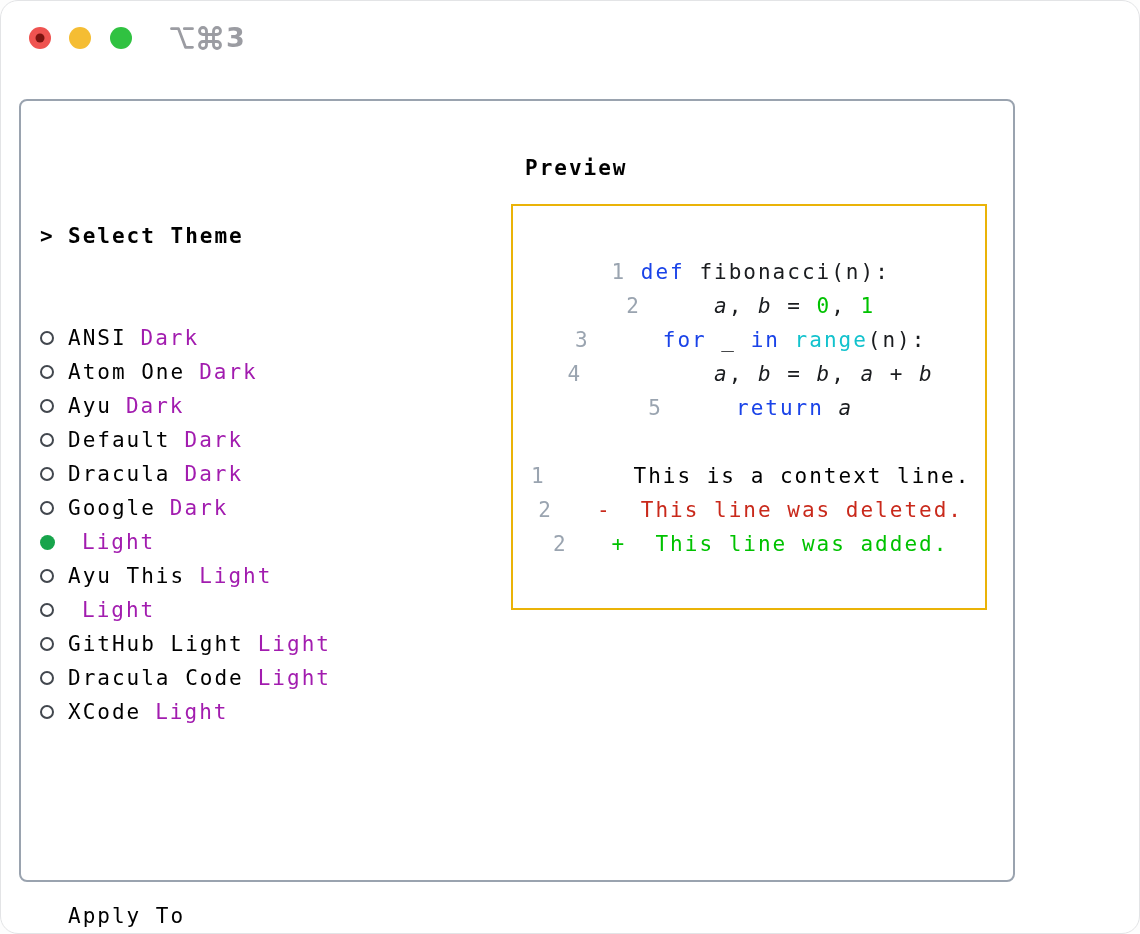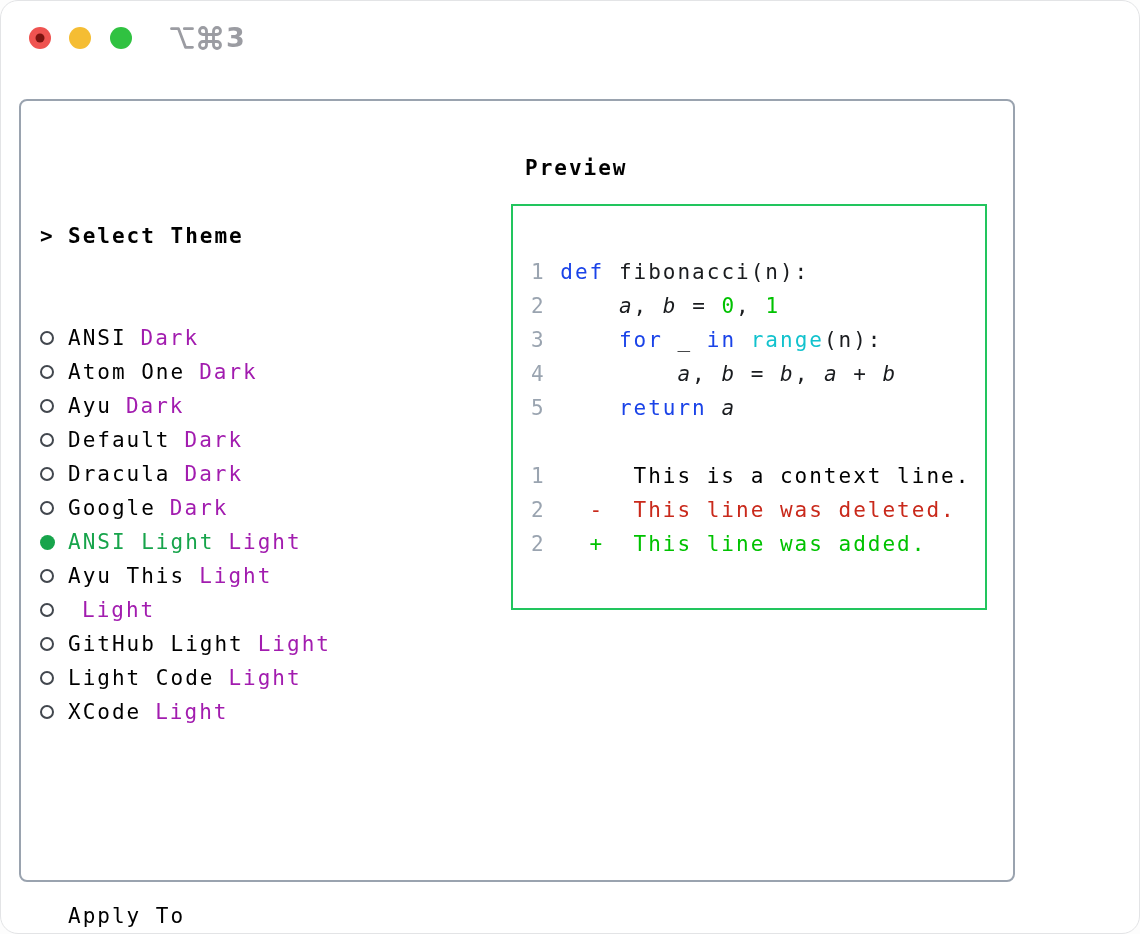--- a/index.html
+++ b/index.html
@@ -56,21 +56,21 @@
   .row.header-row .name { font-weight:bold; color:#000;text-align:center; }
   .row.section-label .name { color:#000; }
 
   
   .preview-title {
     position:absolute; left:482px; top:50px; height:34px; line-height:34px;
     font-size:21px; letter-spacing:2px; font-weight:bold; color:#000;margin-left:22px;
   }
   .preview-box {
     position:absolute; left:490px; top:103px; width:476px; height:406px;
-    border:2px solid #22c55e; background:#ffffff;
+    border:2px solid #eab308; background:#ffffff;text-align:center;
   }
   .code {
     position:absolute; left:18px; top:49px;
     font-size:21px; letter-spacing:2px; line-height:34px; white-space:pre;
   }
   .code-line { height:34px; }
   .seg-lineno  { color:#9aa4b0; }
   .seg-plain   { color:#1a1c1f; }
   .seg-kw      { color:#1a43e8; }
   .seg-num     { color:#00c200; }
@@ -132,36 +132,35 @@
   </div><div class="row">
     <span class="marker"><span class="radio"></span></span>
     <span class="name">Dracula</span>
     <span class="variant">Dark</span>
   </div><div class="row">
     <span class="marker"><span class="radio"></span></span>
     <span class="name">Google</span>
     <span class="variant">Dark</span>
   </div><div class="row selected">
     <span class="marker"><span class="radio on"></span></span>
-    <span class="name">ANSI Light</span>
     <span class="variant">Light</span>
   </div><div class="row">
     <span class="marker"><span class="radio"></span></span>
     <span class="name">Ayu This</span>
     <span class="variant">Light</span>
   </div><div class="row">
     <span class="marker"><span class="radio"></span></span>
     <span class="variant">Light</span>
   </div><div class="row">
     <span class="marker"><span class="radio"></span></span>
     <span class="name">GitHub Light</span>
     <span class="variant">Light</span>
   </div><div class="row">
     <span class="marker"><span class="radio"></span></span>
-    <span class="name">Light Code</span>
+    <span class="name">Dracula Code</span>
     <span class="variant">Light</span>
   </div><div class="row">
     <span class="marker"><span class="radio"></span></span>
     <span class="name">XCode</span>
     <span class="variant">Light</span>
   </div></div>
       <div class="row"></div>
       <div class="row section-label">
         <span class="marker"></span>
         <span class="name">Apply To</span>

